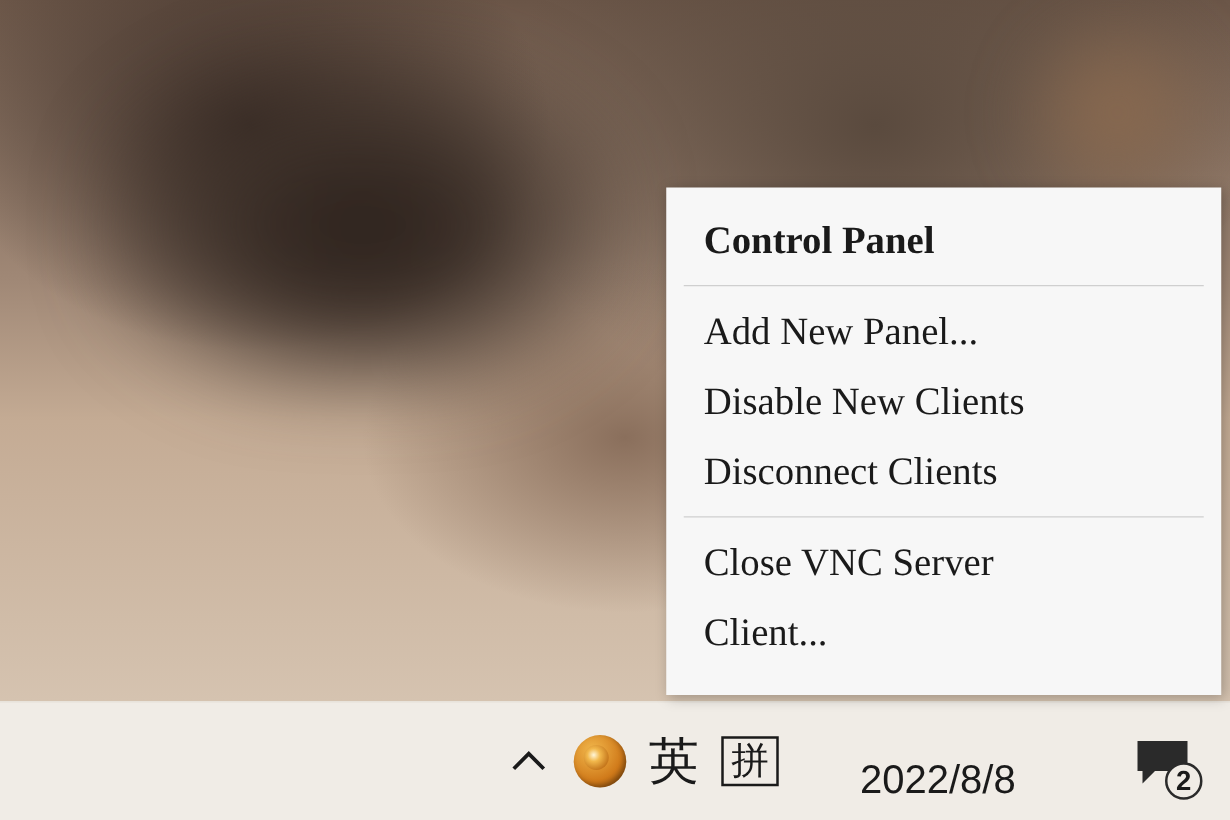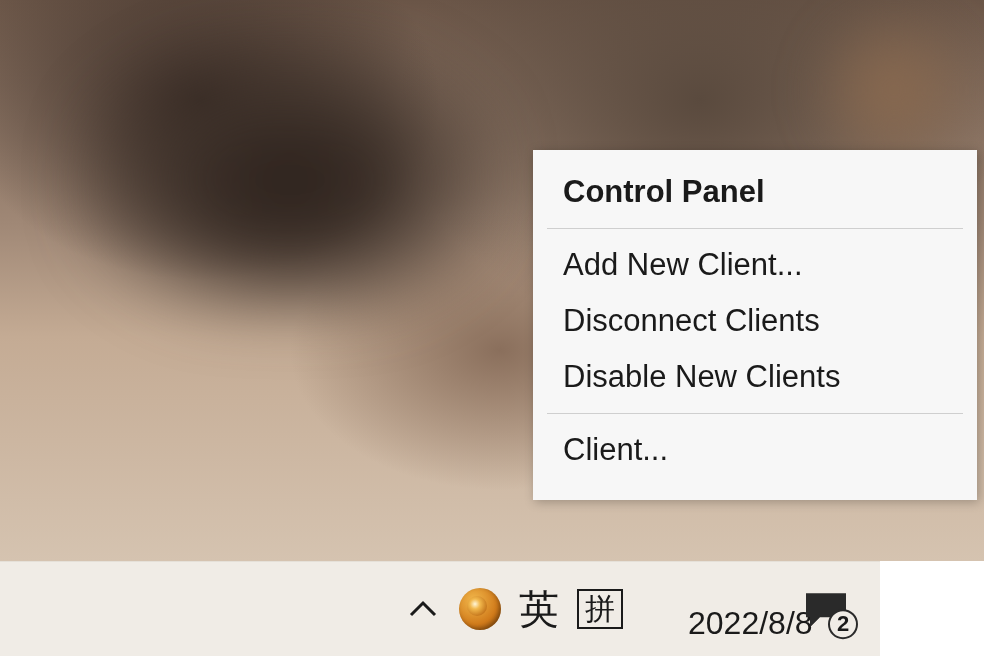--- a/index.html
+++ b/index.html
@@ -29,21 +29,21 @@
     position: absolute;
     top: 0; right: 0;
     width: 180px; height: 180px;
     background: radial-gradient(ellipse, #8b6a4f 0%, transparent 70%);
     filter: blur(20px);
   }
 
   .taskbar {
     position: absolute;
     left: 0; bottom: 0;
-    width: 880px; height: 95px;
+    width: 984px; height: 95px;
     background: #f0ece6;
     border-top: 1px solid #e5e0d8;
     display: flex;
     align-items: center;
   }
   .tray-area {
     position: absolute;
     left: 405px;
     top: 0;
     height: 100%;
@@ -119,20 +119,21 @@
   }
 
   .context-menu {
     position: absolute;
     top: 150px;
     left: 533px;
     width: 444px;
     background: #f7f7f7;
     box-shadow: 2px 2px 10px rgba(0,0,0,0.25);
     padding: 14px 0 22px 0;
+    font-family: Liberation Serif, serif;
   }
   .menu-item {
     padding: 10px 30px;
     font-size: 31px;
     color: #1a1a1a;
     cursor: pointer;
     white-space: nowrap;
   }
   .menu-item.default {
     font-weight: 700;
@@ -164,18 +165,19 @@
     <svg width="48" height="40" viewBox="0 0 48 40">
       <path d="M4 4 H44 V28 H18 L8 38 V28 H4 Z"></path>
     </svg>
     <div class="badge">2</div>
   </div>
 </div>
 
 <div class="context-menu">
   <div class="menu-item default">Control Panel</div>
   <div class="menu-sep"></div>
-  <div class="menu-item">Add New Client...</div>
+  <div class="menu-item">Add New Panel...</div>
+  <div class="menu-item">Disable New Clients</div>
   <div class="menu-item">Disconnect Clients</div>
-  <div class="menu-item">Disable New Clients</div>
   <div class="menu-sep"></div>
+  <div class="menu-item">Close VNC Server</div>
   <div class="menu-item">Client...</div>
 </div>
 
 </body></html>

